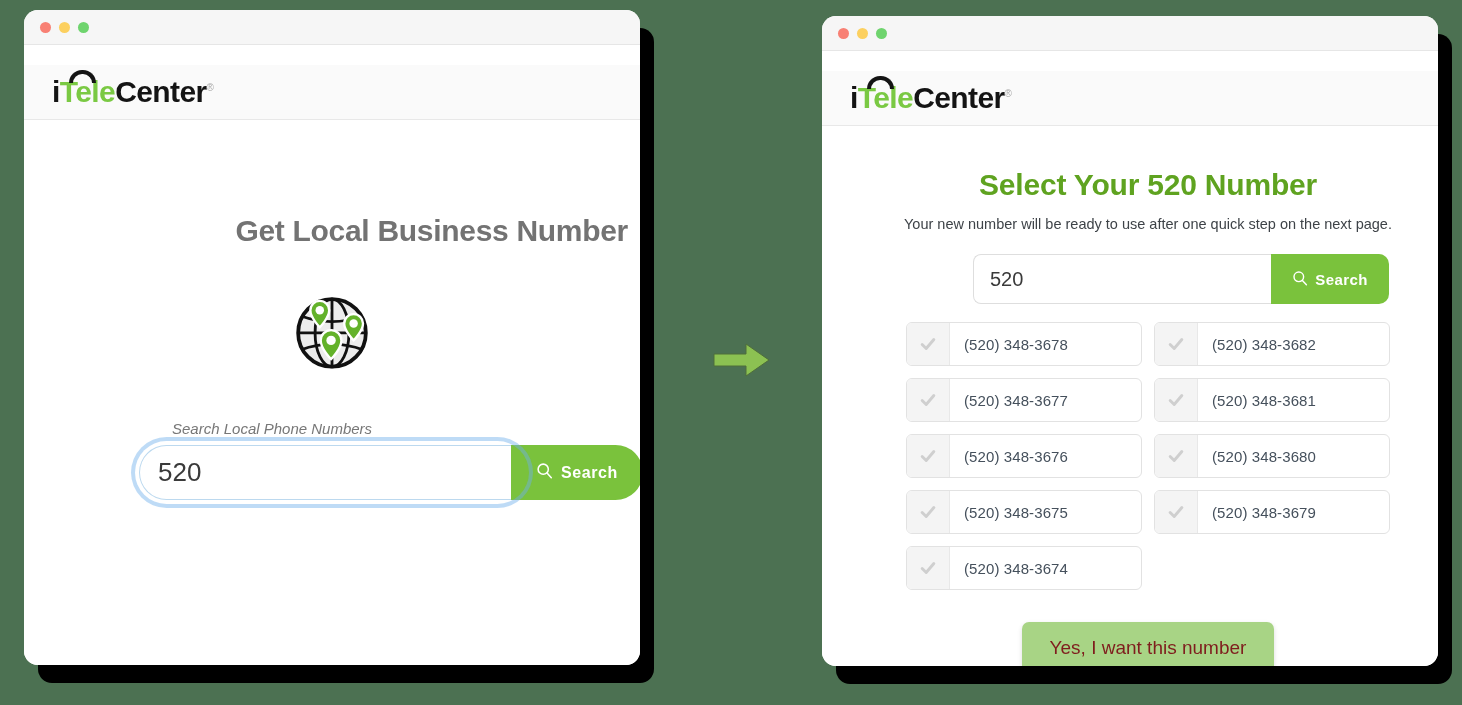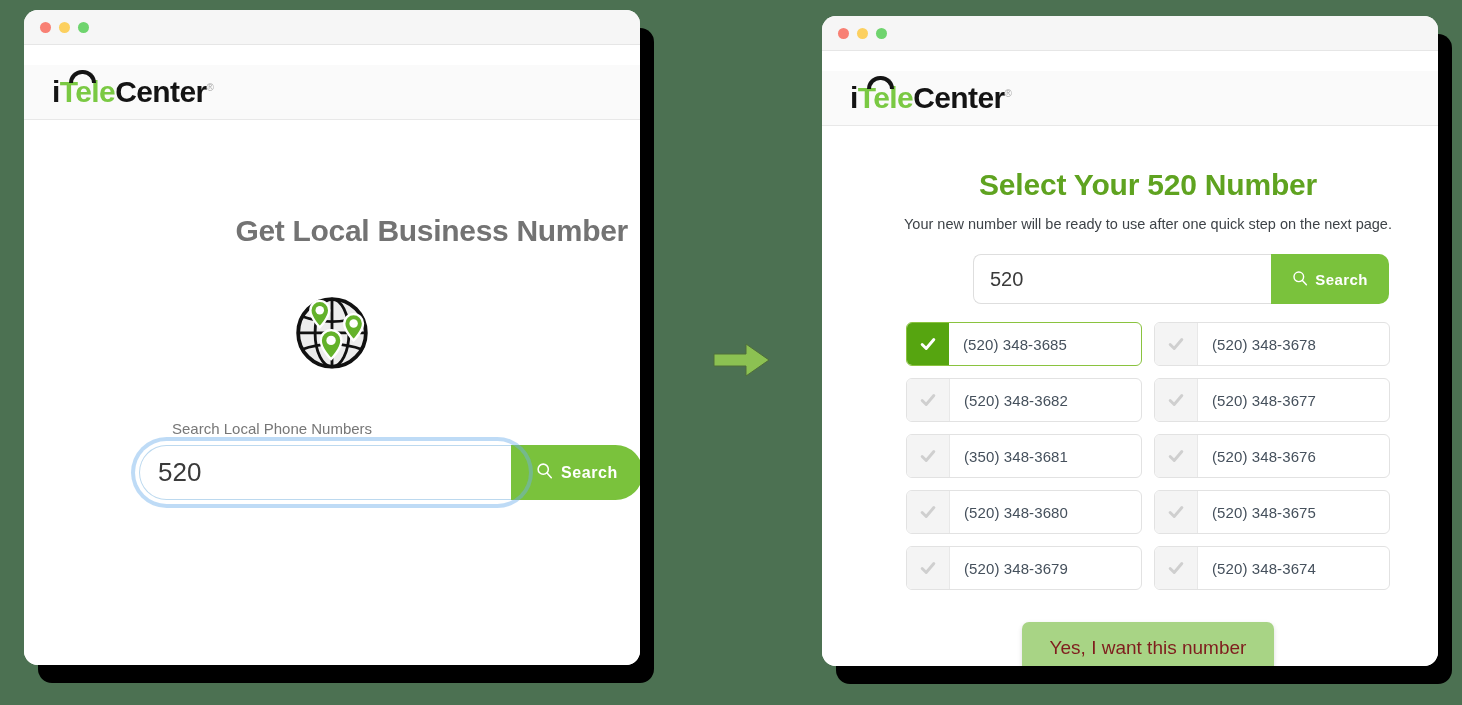--- a/index.html
+++ b/index.html
@@ -105,20 +105,21 @@
     text-align: right;
   }
   .globe-wrap {
     margin: 36px auto 0;
     width: 94px;
     height: 94px;
   }
   .search-label {
     margin: 42px 0 0 0;
     font-size: 15px;
+    font-style: italic;
     color: #777777;
     text-align: left;
     padding-left: 148px;
   }
   .searchbar {
     margin: 8px auto 0;
     width: 386px;
     height: 55px;
     position: relative;
     display: flex;
@@ -387,28 +388,20 @@
             <svg width="16" height="16" viewBox="0 0 20 20" aria-hidden="true">
               <circle cx="8.5" cy="8.5" r="6" fill="none" stroke="#ffffff" stroke-width="1.8"></circle>
               <line x1="13" y1="13" x2="18" y2="18.5" stroke="#ffffff" stroke-width="1.8" stroke-linecap="round"></line>
             </svg>
           </span>
           <span>Search</span>
         </button>
       </div>
 
       <div class="numbers-grid" id="numbers-grid">
-          <div class="num-item selected">
-            <span class="num-check">
-              <svg width="18" height="18" viewBox="0 0 20 20" aria-hidden="true">
-                <polyline points="3.5,10.5 8,15 16.5,5" fill="none" stroke="#ffffff" stroke-width="3.2" stroke-linecap="round" stroke-linejoin="round"></polyline>
-              </svg>
-            </span>
-            <span class="num-label">(520) 348-3685</span>
-          </div>
           <div class="num-item">
             <span class="num-check">
               <svg width="18" height="18" viewBox="0 0 20 20" aria-hidden="true">
                 <polyline points="3.5,10.5 8,15 16.5,5" fill="none" stroke="#cfcfcf" stroke-width="3.2" stroke-linecap="round" stroke-linejoin="round"></polyline>
               </svg>
             </span>
             <span class="num-label">(520) 348-3678</span>
           </div>
           <div class="num-item">
             <span class="num-check">
@@ -425,21 +418,21 @@
               </svg>
             </span>
             <span class="num-label">(520) 348-3677</span>
           </div>
           <div class="num-item">
             <span class="num-check">
               <svg width="18" height="18" viewBox="0 0 20 20" aria-hidden="true">
                 <polyline points="3.5,10.5 8,15 16.5,5" fill="none" stroke="#cfcfcf" stroke-width="3.2" stroke-linecap="round" stroke-linejoin="round"></polyline>
               </svg>
             </span>
-            <span class="num-label">(350) 348-3681</span>
+            <span class="num-label">(520) 348-3681</span>
           </div>
           <div class="num-item">
             <span class="num-check">
               <svg width="18" height="18" viewBox="0 0 20 20" aria-hidden="true">
                 <polyline points="3.5,10.5 8,15 16.5,5" fill="none" stroke="#cfcfcf" stroke-width="3.2" stroke-linecap="round" stroke-linejoin="round"></polyline>
               </svg>
             </span>
             <span class="num-label">(520) 348-3676</span>
           </div>
           <div class="num-item">

